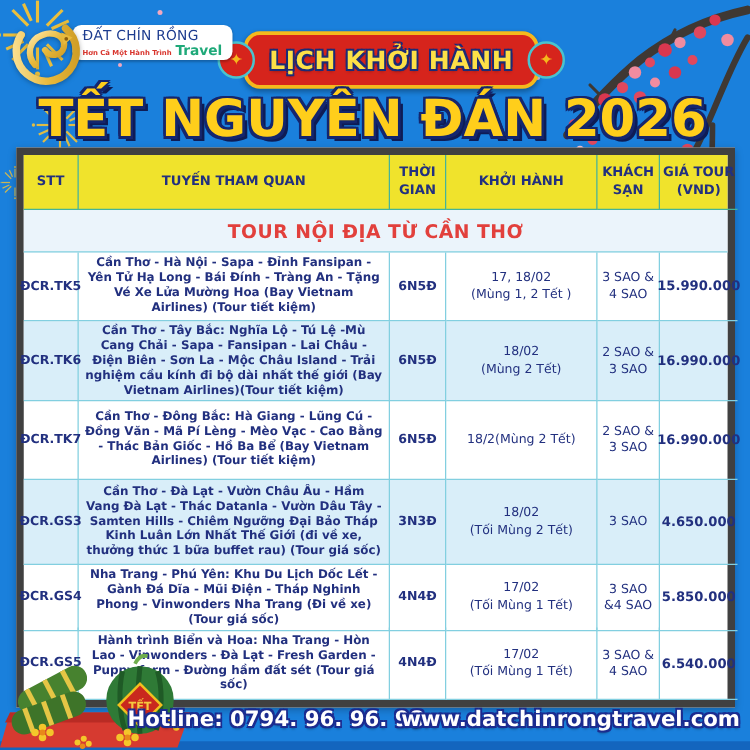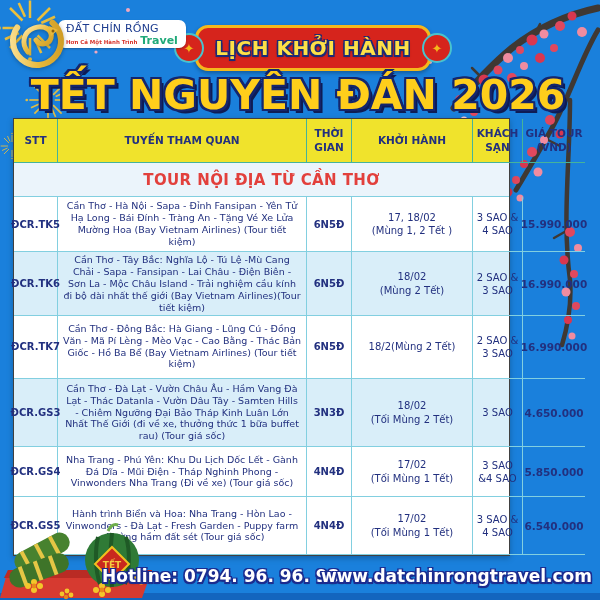--- a/index.html
+++ b/index.html
@@ -28,36 +28,36 @@
   .banner-label{color:#fde047;font-size:20px;font-weight:bold;letter-spacing:.5px;
      text-shadow:-1.5px -1.5px 0 #1B2B77,1.5px -1.5px 0 #1B2B77,-1.5px 1.5px 0 #1B2B77,1.5px 1.5px 0 #1B2B77,0 2px 3px rgba(0,0,0,.4);}
 
   
   .title{position:absolute;left:0;top:71px;width:596px;text-align:center;z-index:5;
          font-size:41px;font-weight:bold;color:#FFCE1B;letter-spacing:0px;
          text-shadow:-2px -2px 0 #14266E,2px -2px 0 #14266E,-2px 2px 0 #14266E,2px 2px 0 #14266E,
                      -2px 0 0 #14266E,2px 0 0 #14266E,0 -2px 0 #14266E,0 2px 0 #14266E,4px 4px 0 #0E1C55;}
 
   
-  .tour-table{position:absolute;left:13px;top:118px;width:497px;z-index:4;background:#FFFFFF;
-              border:1px solid #404040;box-sizing:border-box;box-shadow:0 2px 6px rgba(0,0,0,.25);}
+  .tour-table{position:absolute;left:13px;top:118px;width:575px;z-index:4;background:#FFFFFF;
+              border:6px solid #404040;box-sizing:border-box;box-shadow:0 2px 6px rgba(0,0,0,.25);}
   .trow{display:grid;grid-template-columns:44px 249px 45px 121px 50px 62px;}
   .trow>div{border-right:1px solid #82CFE0;border-bottom:1px solid #82CFE0;display:flex;flex-direction:column;
             align-items:center;justify-content:center;text-align:center;box-sizing:border-box;color:#22307F;}
   .trow>div:last-child{border-right:none;}
   .thead{background:#F0E32C;height:44px;}
   .thead>div{border-right:1px solid #45B39A;border-bottom:1px solid #45B39A;
              font-size:10.5px;font-weight:bold;line-height:1.25;padding:0 2px;}
   .thead>div:last-child{border-right:none;}
   .section-row{height:33px;background:#EBF4FB;display:flex;align-items:center;justify-content:center;
                border-bottom:1px solid #82CFE0;}
   .section-label{color:#E2403C;font-size:15px;font-weight:bold;letter-spacing:.4px;}
   .row-alt{background:#D9EEF9;}
   .c-id{font-size:10px;font-weight:bold;}
-  .c-route{font-size:9.5px;font-weight:normal;padding:2px 5px;line-height:1.25;}
+  .c-route{font-size:9.5px;font-weight:bold;padding:2px 5px;line-height:1.25;}
   .c-dur{font-size:10px;font-weight:bold;}
   .c-dep{font-size:10px;font-weight:normal;line-height:1.35;padding:0 2px;}
   .c-hotel{font-size:10px;font-weight:normal;line-height:1.3;padding:0 3px;}
   .c-price{font-size:10.5px;font-weight:bold;}
 
   
   .footer-text{position:absolute;top:566px;z-index:6;color:#FFFFFF;font-size:17px;font-weight:bold;
      text-shadow:-1.5px -1.5px 0 #1B2B8F,1.5px -1.5px 0 #1B2B8F,-1.5px 1.5px 0 #1B2B8F,1.5px 1.5px 0 #1B2B8F,0 2px 2px rgba(0,0,0,.35);}
   .hotline{left:102px;}
   .website{right:8px;}

